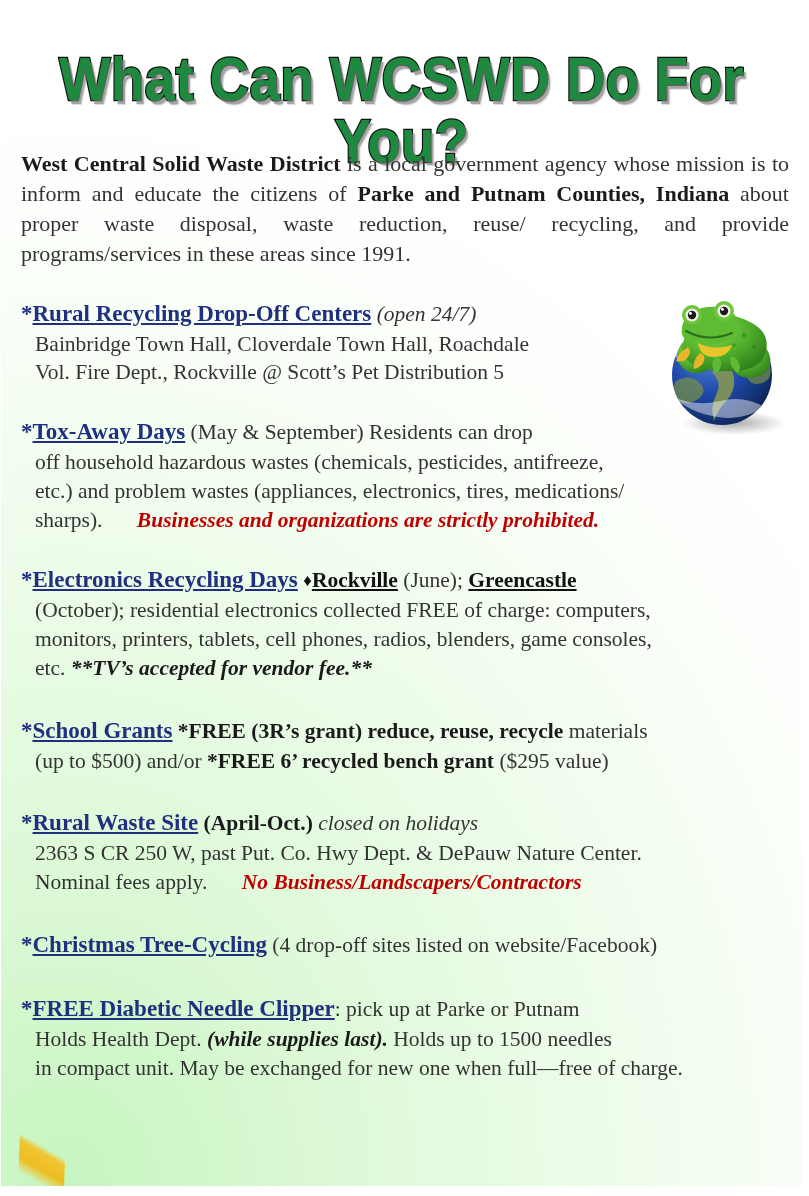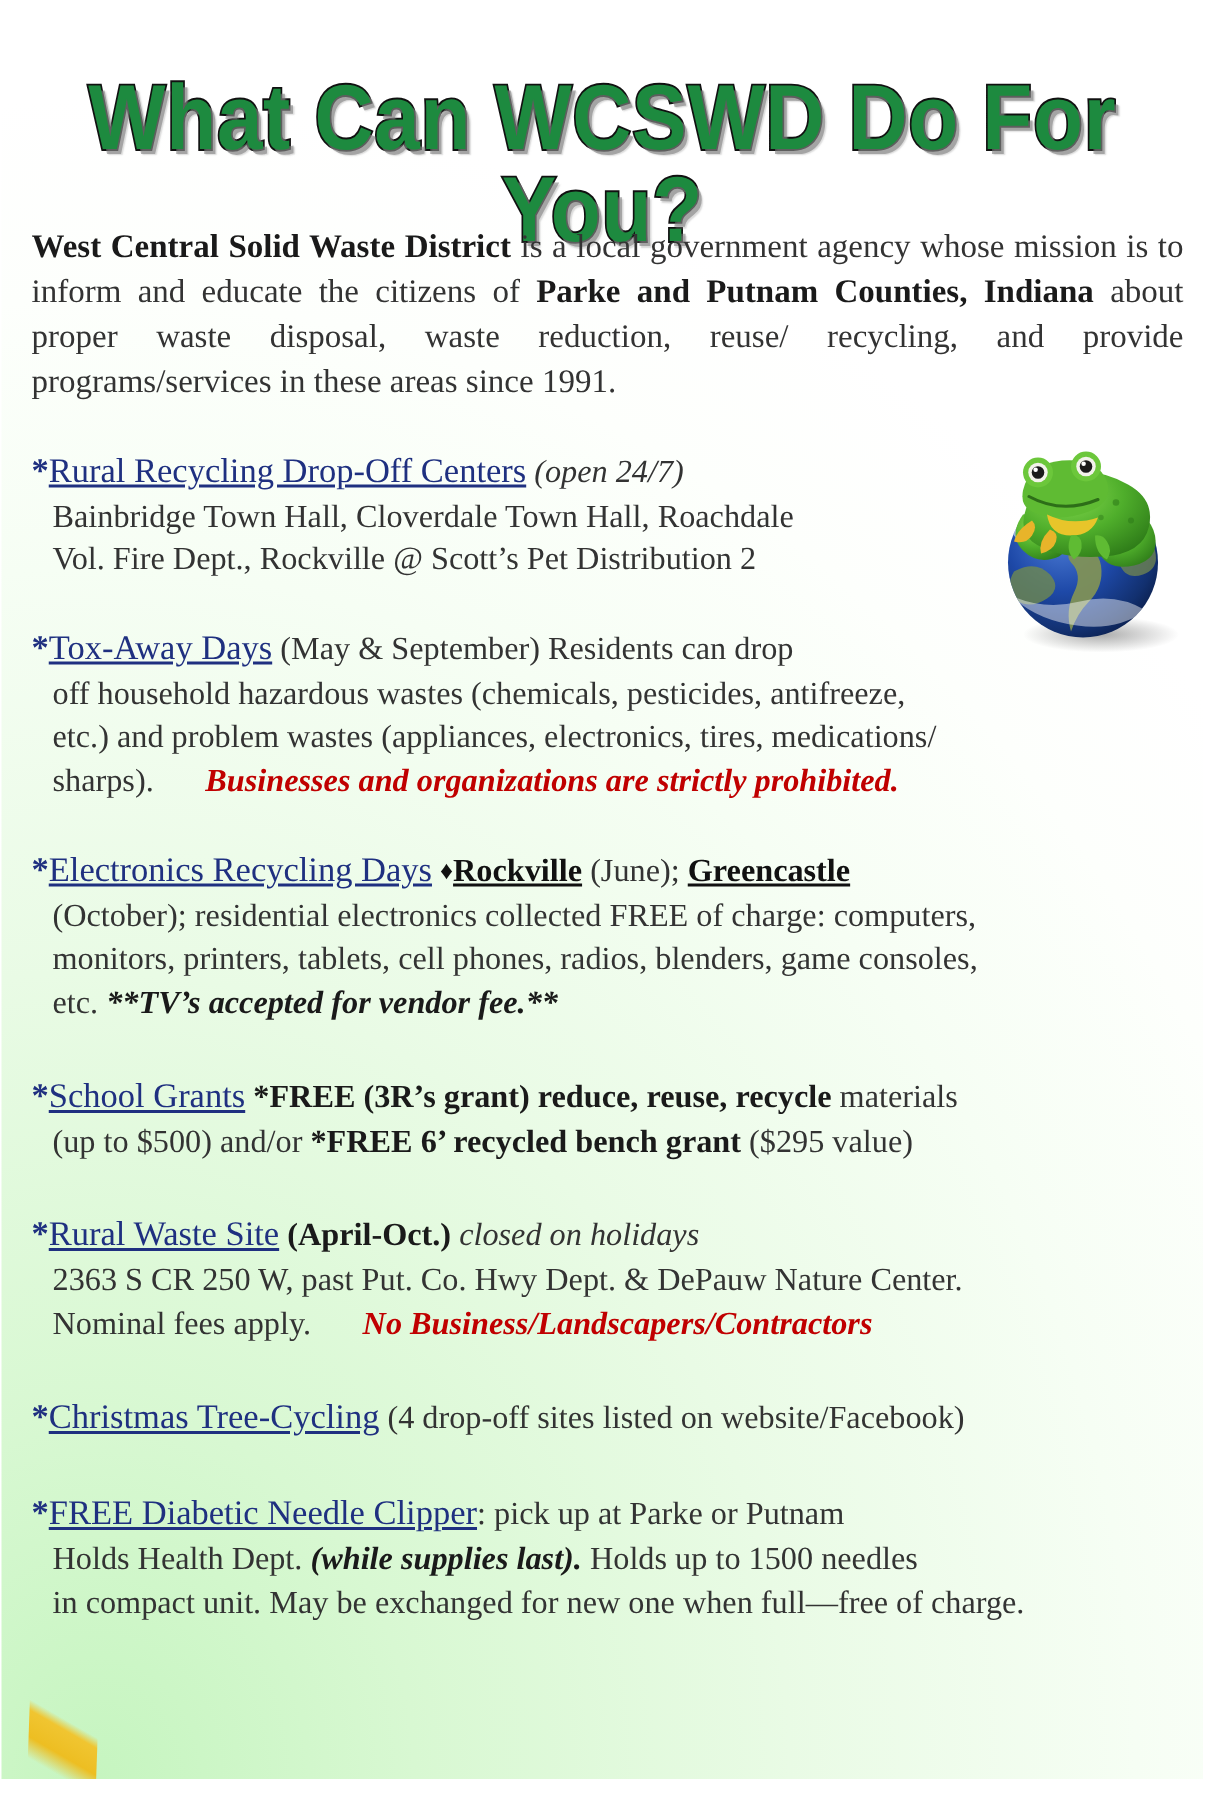--- a/index.html
+++ b/index.html
@@ -100,21 +100,21 @@
   }
   .intro b { color: #1a1a1a; }
 
   .section { margin-top: 22px; }
   .section .line { white-space: nowrap; }
   .indent { padding-left: 14px; display: block; font-family: Liberation Serif, serif; }
 
   
   .hd {
     color: #1f3080;
-    font-weight: normal;
+    font-weight: bold;
     font-size: 23px;
   }
   .hd u { text-decoration: underline; text-underline-offset: 2px; }
   .star { color: #1f3080; font-weight: bold; font-size: 23px; }
 
   .blk-u { color: #111111; font-weight: bold; text-decoration: underline; text-underline-offset: 2px; }
   .bold { font-weight: bold; color: #1a1a1a; }
   .ital { font-style: italic; }
   .bi   { font-weight: bold; font-style: italic; color: #1a1a1a; }
   .red  { color: #c00000; font-weight: bold; font-style: italic; margin-left: 29px; }
@@ -209,21 +209,21 @@
       </svg>
     </div>
 
     <div class="content">
 
       <p class="intro"><b>West Central Solid Waste District</b><span> is a local government agency whose mission is to inform and educate the citizens of </span><b>Parke and Putnam Counties, Indiana</b><span> about proper waste disposal, waste reduction, reuse/ recycling, and provide programs/services in these areas since 1991.</span></p>
 
       <div class="section s-gap-lg">
         <div class="line"><span class="star">*</span><span class="hd"><u>Rural Recycling Drop-Off Centers</u></span><span class="ital"> (open 24/7)</span></div>
         <span class="indent">Bainbridge Town Hall, Cloverdale Town Hall, Roachdale</span>
-        <span class="indent">Vol. Fire Dept., Rockville @ Scott’s Pet Distribution 2</span>
+        <span class="indent">Vol. Fire Dept., Rockville @ Scott’s Pet Distribution 5</span>
       </div>
 
       <div class="section s-gap-lg">
         <div class="line"><span class="star">*</span><span class="hd"><u>Tox-Away Days</u></span><span> (May &amp; September) Residents can drop</span></div>
         <span class="indent">off household hazardous wastes (chemicals, pesticides, antifreeze,</span>
         <span class="indent">etc.) and problem wastes (appliances, electronics, tires, medications/</span>
         <span class="indent"><span>sharps).  </span><span class="red">Businesses and organizations are strictly prohibited.</span></span>
       </div>
 
       <div class="section s-gap-lg">

